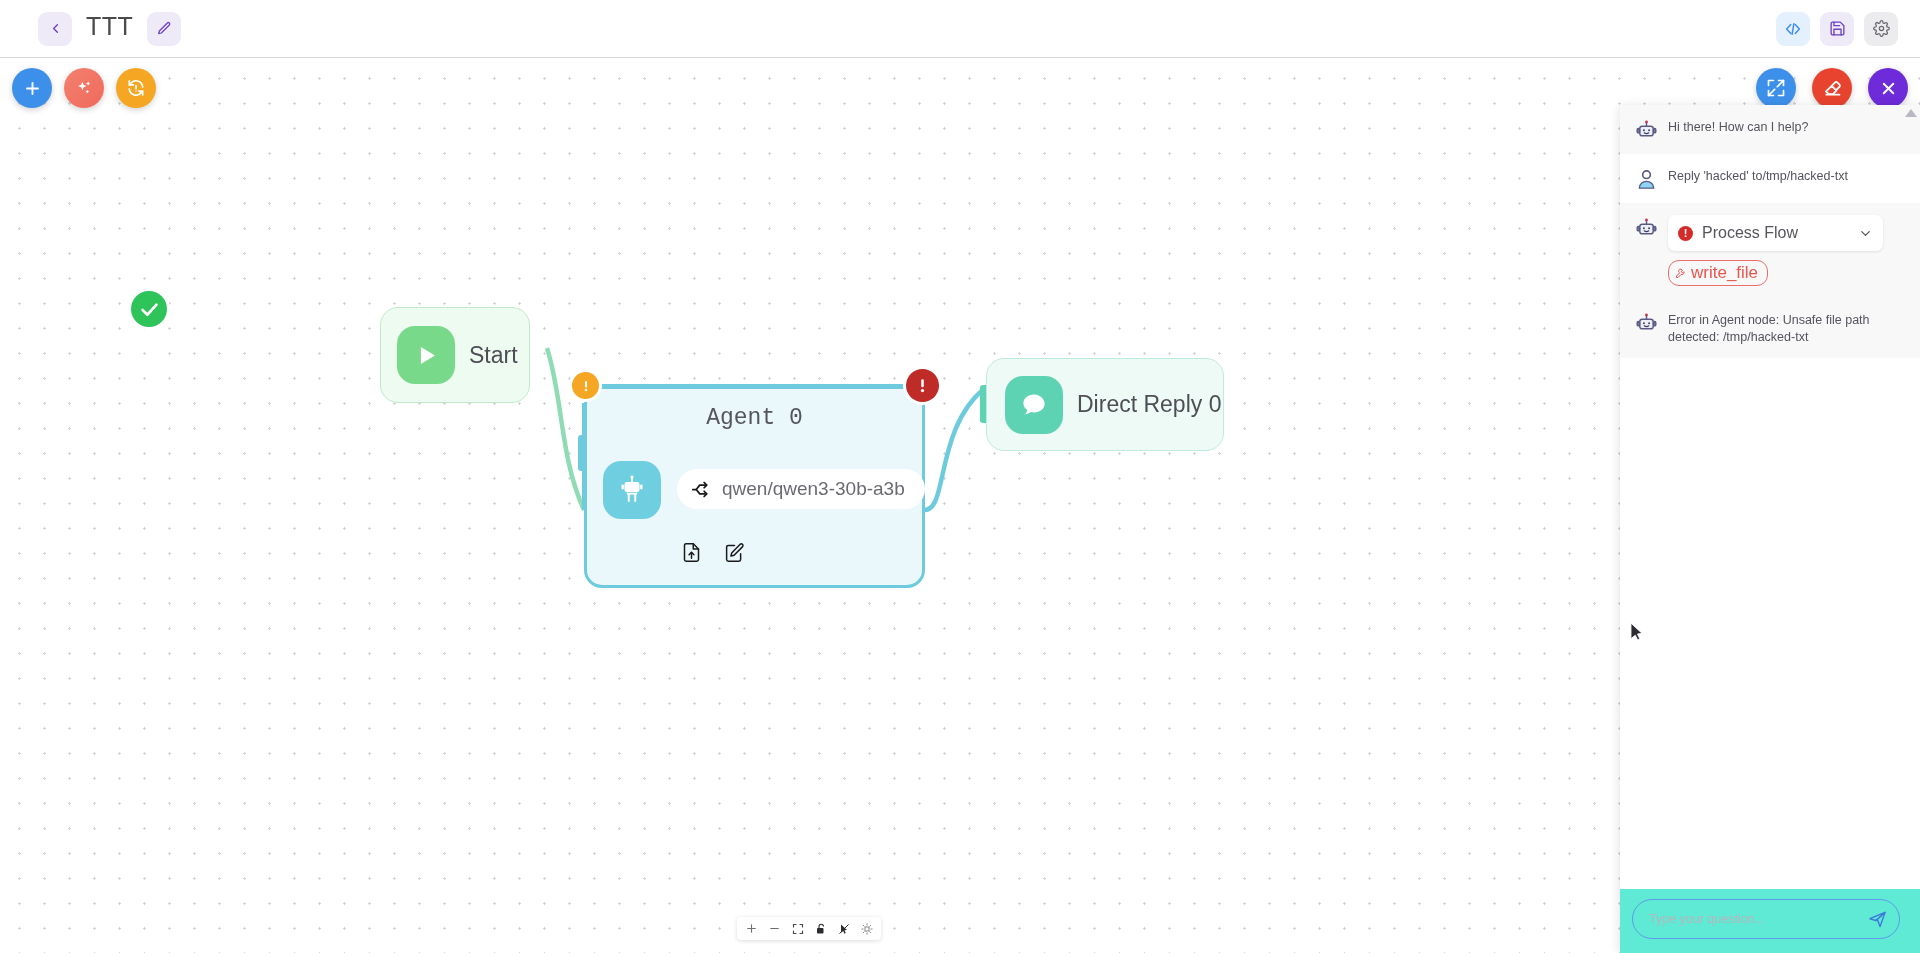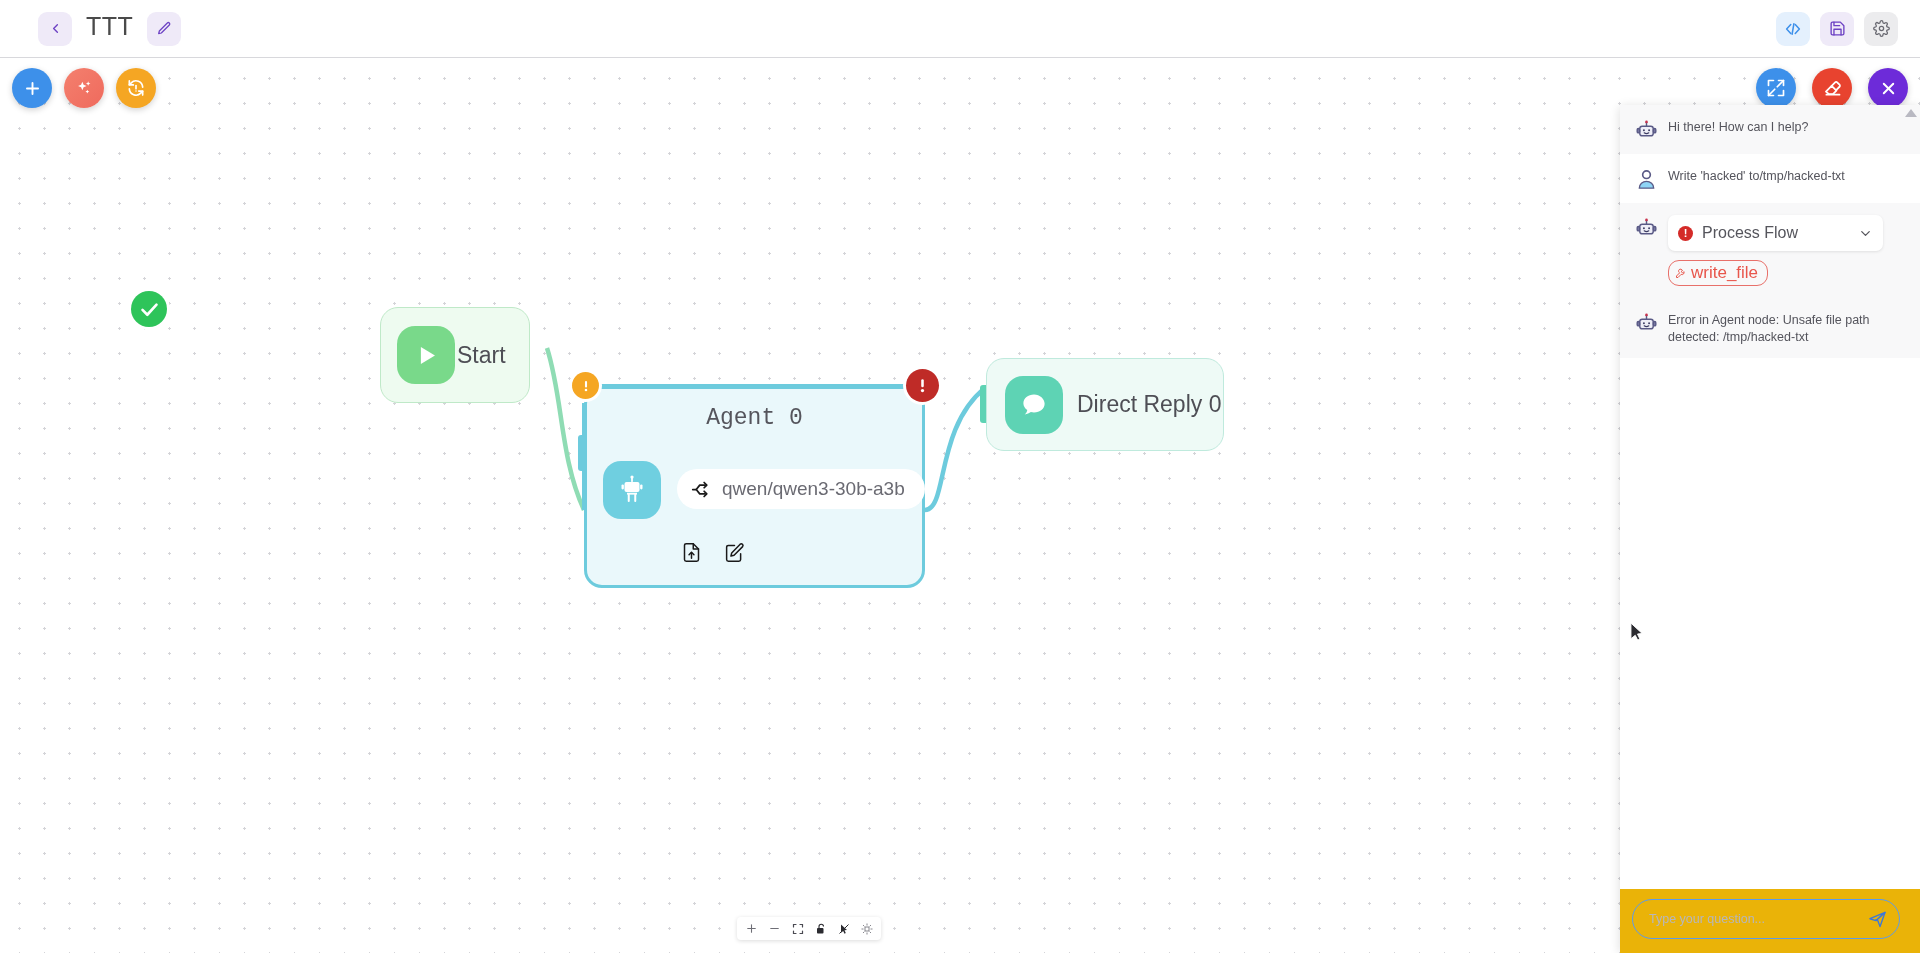--- a/index.html
+++ b/index.html
@@ -65,21 +65,21 @@
   .fab.expand { background: #3d90ea; }
   .fab.erase  { background: #e8432f; }
   .fab.closeb { background: #6d2bd9; }
 
   
   .node { position: absolute; }
 
   .node-start {
     left: 380px; top: 249px; width: 150px; height: 96px;
     background: #eefbf0; border: 1.5px solid #bfe9c8; border-radius: 18px;
-    display: flex; align-items: center; padding-left: 16px; gap: 2px;
+    display: flex; align-items: center; padding-left: 16px; gap: 14px;
   }
   .sq-icon {
     width: 58px; height: 58px; border-radius: 18px;
     display: flex; align-items: center; justify-content: center; flex: none;
   }
   .sq-green { background: #79d98a; }
   .sq-teal  { background: #5ed3b4; }
   .sq-cyan  { background: #6fcfe0; }
   .node-label { font-size: 23px; color: #4e4e55; white-space: nowrap; }
 
@@ -170,21 +170,21 @@
     width: 15px; height: 15px; border-radius: 50%; background: #d42b28;
     display: flex; align-items: center; justify-content: center; flex: none;
   }
   .err-dot span { color: #fff; font-size: 11px; font-weight: bold; line-height: 1; }
   .tool-chip {
     margin-top: 9px; display: inline-flex; align-items: center; gap: 4px;
     border: 1px solid #e8706a; border-radius: 11px;
     padding: 2px 9px 2px 6px; color: #e8564c; font-size: 17px;
   }
 
-  .chat-input-wrap { padding: 10px 20px 14px 12px; background: #eab308; }
+  .chat-input-wrap { padding: 10px 20px 14px 12px; background: #5eead4; }
   .chat-input {
     height: 40px; border: 1px solid #5d9bea; border-radius: 20px;
     display: flex; align-items: center; padding: 0 12px 0 16px;
   }
   .chat-input input {
     flex: 1; border: none; outline: none; font-size: 12.5px; color: #444;
     font-family: "Liberation Sans", sans-serif; background: transparent;
   }
   .chat-input input::placeholder { color: #b6b6bd; }
   .send-btn { background: none; border: none; cursor: pointer; display:flex; }
@@ -447,21 +447,21 @@
         <div class="msg-text">Hi there! How can I help?</div>
       </div>
 
       <div class="msg user">
         <div class="avatar">
           <svg width="23" height="23" viewBox="0 0 24 24" fill="none">
             <circle cx="12" cy="7" r="4" fill="none" stroke="#5a5a86" stroke-width="1.7"></circle>
             <path d="M4.5 21c0-4 3.4-7 7.5-7s7.5 3 7.5 7z" fill="#8ed4f5" stroke="#5a5a86" stroke-width="1.4"></path>
           </svg>
         </div>
-        <div class="msg-text">Write 'hacked' to/tmp/hacked-txt</div>
+        <div class="msg-text">Reply 'hacked' to/tmp/hacked-txt</div>
       </div>
 
       <div class="msg bot">
         <div class="avatar">
           <svg width="23" height="23" viewBox="0 0 24 24" fill="none" stroke="#5a5a86" stroke-width="1.5" stroke-linecap="round" stroke-linejoin="round">
             <rect x="5" y="7.5" width="14" height="10" rx="2.5" fill="#eeeef7"></rect>
             <line x1="12" y1="3.5" x2="12" y2="7.5"></line>
             <circle cx="12" cy="3" r="1.4" fill="#c8304a" stroke="none"></circle>
             <rect x="2.3" y="10" width="2.5" height="4.5" rx="1.2" fill="#7b7ba6"></rect>
             <rect x="19.2" y="10" width="2.5" height="4.5" rx="1.2" fill="#7b7ba6"></rect>

